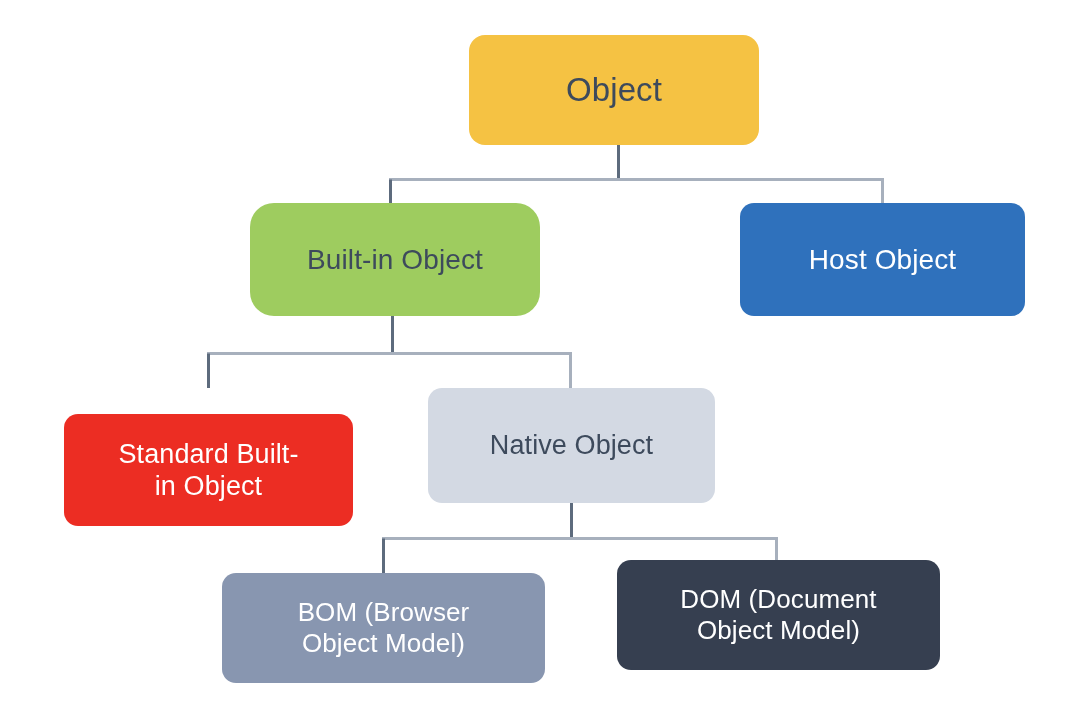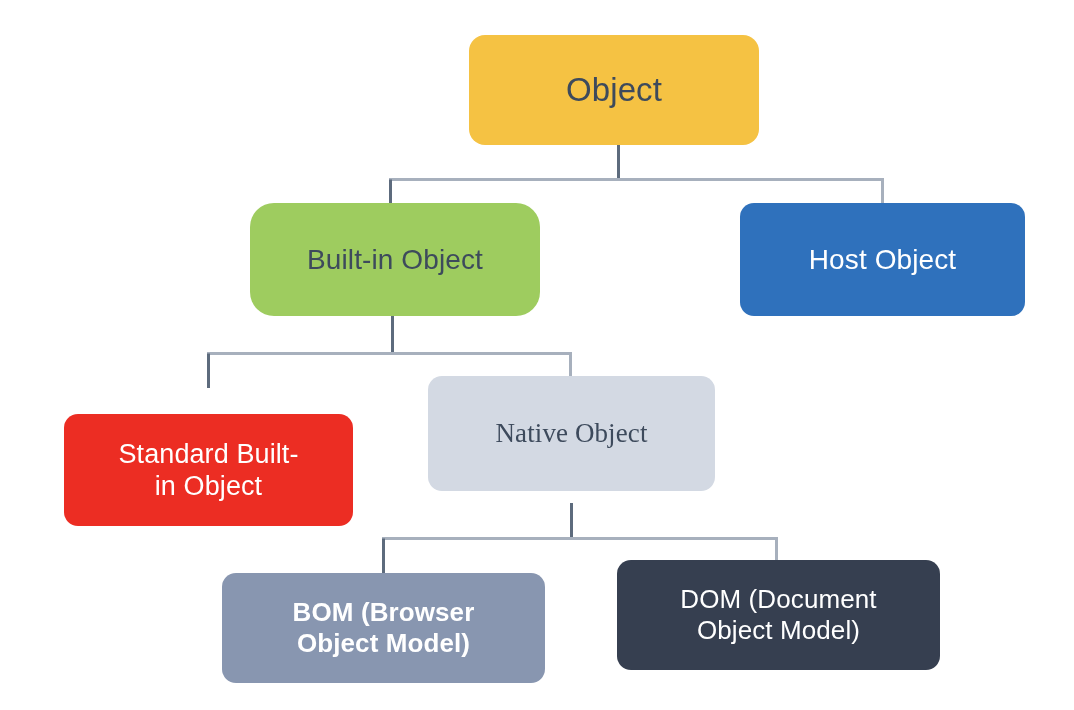--- a/index.html
+++ b/index.html
@@ -38,21 +38,21 @@
     letter-spacing: 0.1px;
     padding: 4px 10px;
     white-space: pre-line;
   }
 
   
   #node-object        { left: 469px; top: 35px;  width: 290px; height: 110px; font-size: 33px; border-radius: 16px; }
   #node-builtin       { left: 250px; top: 203px; width: 290px; height: 113px; font-size: 28px; }
   #node-host          { left: 740px; top: 203px; width: 285px; height: 113px; font-size: 28px; }
   #node-standard      { left: 64px;  top: 388px; width: 289px; height: 112px; font-size: 27px; margin-top: 26px; }
-  #node-native        { left: 428px; top: 376px; width: 287px; height: 115px; font-size: 27px; font-family: Liberation Serif, serif; }
+  #node-native        { left: 428px; top: 388px; width: 287px; height: 115px; font-size: 27px; }
   #node-bom           { left: 222px; top: 573px; width: 323px; height: 110px; font-size: 26px; }
   #node-dom           { left: 617px; top: 560px; width: 323px; height: 110px; font-size: 26px; }
 </style>
 </head>
 <body style="background: rgb(255, 255, 255);">
 
 <div id="diagram-canvas" style="background: rgb(255, 255, 255);">
 
   <svg class="connector-layer" viewBox="0 0 1074 710" width="1074" height="710" aria-hidden="true">
 
@@ -82,19 +82,19 @@
 
   <div class="node-box" id="node-builtin" style="background-color: rgb(158, 204, 95); color: rgb(61, 74, 92); border-radius: 24px;">Built-in Object</div>
 
   <div class="node-box" id="node-host" style="background-color: rgb(47, 113, 188); color: rgb(255, 255, 255);">Host Object</div>
 
   <div class="node-box" id="node-standard" style="background-color: rgb(236, 45, 35); color: rgb(255, 255, 255);">Standard Built-
 in Object</div>
 
   <div class="node-box" id="node-native" style="background-color: rgb(211, 217, 227); color: rgb(61, 74, 92);">Native Object</div>
 
-  <div class="node-box" id="node-bom" style="background-color: rgb(136, 150, 176); color: rgb(255, 255, 255); font-weight: bold;">BOM (Browser
+  <div class="node-box" id="node-bom" style="background-color: rgb(136, 150, 176); color: rgb(255, 255, 255);">BOM (Browser
 Object Model)</div>
 
   <div class="node-box" id="node-dom" style="background-color: rgb(54, 63, 80); color: rgb(255, 255, 255);">DOM (Document
 Object Model)</div>
 
 </div>
 
 </body></html>

